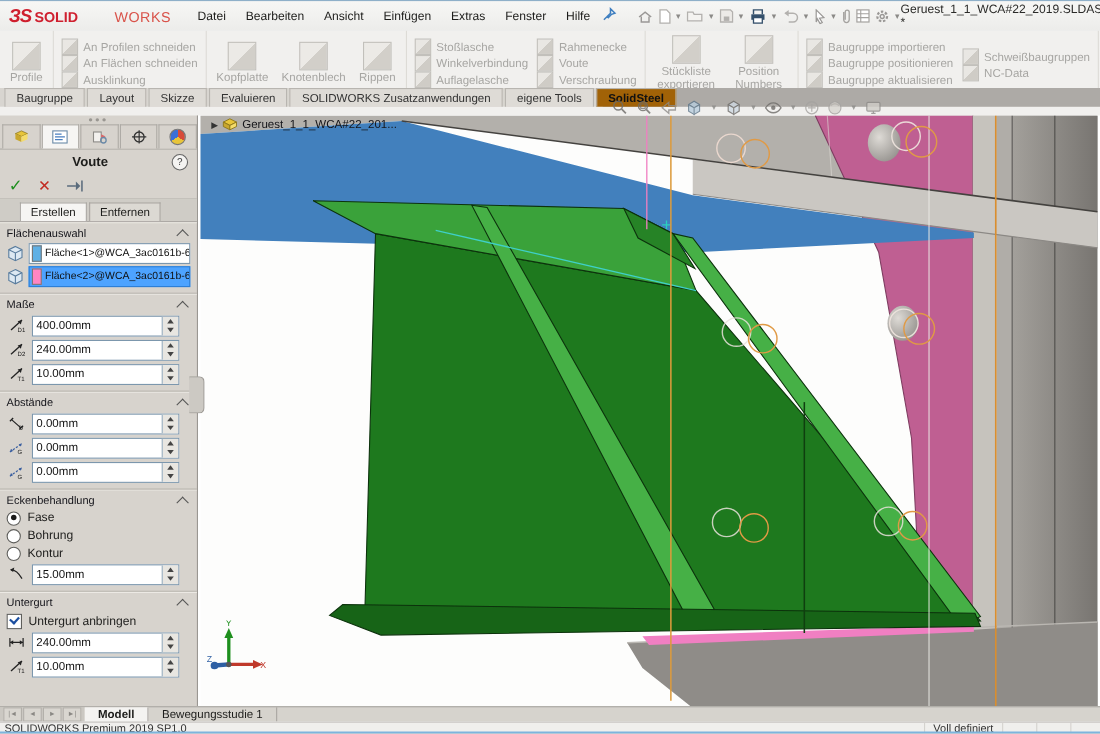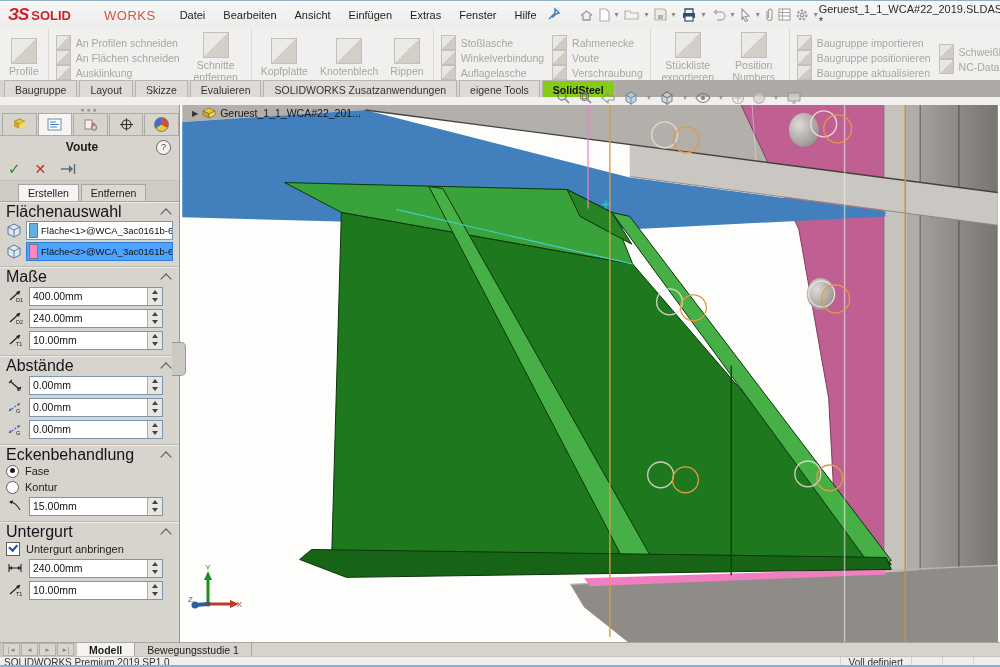--- a/index.html
+++ b/index.html
@@ -34,40 +34,40 @@
   .ric{width:13px;height:13px;border:1px solid #c2c0bb;background:linear-gradient(135deg,#e9e7e3 50%,#cfccc6 50%);flex:none;}
   .rbig{display:flex;flex-direction:column;align-items:center;justify-content:flex-start;gap:2px;
         font-size:10.5px;color:#a7a6a3;text-align:center;line-height:1.1;padding:2px 2px;}
   .bigic{width:24px;height:24px;border:1px solid #c2c0bb;background:linear-gradient(135deg,#eceae6 50%,#d2cfc9 50%);}
   
   #tabrow{left:0;top:80px;width:1000px;height:17px;background:#d8d5d0;}
   #tabrow .vpbg{position:absolute;left:548px;top:0;width:452px;height:17px;background:#adaaa6;}
   .ctabs{position:absolute;left:4px;top:0;display:flex;height:17px;}
   .ctab{padding:1px 10px 0 10px;font-size:10.5px;color:#333;background:#dedbd6;border:1px solid #b8b5b0;
         border-bottom:none;margin-right:2px;display:flex;align-items:center;}
-  .ctab.active{background:#84cc16;font-weight:bold;color:#111;}
+  .ctab.active{background:#a16207;font-weight:bold;color:#111;}
   
   #leftpanel{left:0;top:105px;width:180px;height:537px;background:#d7d3cd;border-right:1px solid #9a9792;box-sizing:border-box;}
   .grip{height:8px;display:flex;align-items:center;justify-content:center;color:#9a9792;font-size:7px;letter-spacing:2px;}
   .pmtabs{display:flex;height:22px;padding-left:2px;gap:1px;border-bottom:1px solid #aeaba6;}
   .pmtab{width:33px;display:flex;align-items:center;justify-content:center;background:#d7d3cd;
          border:1px solid #aeaba6;border-bottom:none;}
   .pmtab.active{background:#f6f5f3;}
   .pmhead{display:flex;align-items:center;height:22px;padding:0 8px;}
   .pmhead .t{flex:1;text-align:center;font-weight:bold;font-size:12px;}
   .helpc{width:13px;height:13px;border:1px solid #666;border-radius:50%;font-size:9px;line-height:12px;
          text-align:center;color:#444;background:#f4f3f1;}
   .pmactions{display:flex;align-items:center;gap:14px;height:22px;padding-left:8px;border-bottom:1px solid #c4c1bb;}
   .okmark{color:#1e8f1e;font-weight:bold;font-size:15px;}
   .xmark{color:#c22a21;font-weight:bold;font-size:14px;}
   .pmtabbar{display:flex;height:20px;align-items:flex-end;padding-left:18px;background:#cfccc6;border-bottom:1px solid #a9a6a1;}
   .pmtb{padding:2px 9px;font-size:10.5px;border:1px solid #a9a6a1;border-bottom:none;background:#dcd9d3;margin-right:2px;}
   .pmtb.active{background:#f6f5f3;}
   .sect{padding:2px 6px 4px 6px;border-bottom:1px solid #bdbab4;box-shadow:0 1px 0 #ece9e4 inset;}
-  .shead{display:flex;align-items:center;height:16px;font-size:16px;color:#14141a;}
+  .shead{display:flex;align-items:center;height:16px;font-size:10px;color:#14141a;}
   .shead .t{flex:1;}
   .chev{width:7px;height:7px;border-left:1.5px solid #555;border-top:1.5px solid #555;transform:rotate(45deg);margin-right:3px;margin-top:3px;}
   .selrow{display:flex;align-items:center;gap:4px;height:21px;}
   .selfield{flex:1;display:flex;align-items:center;gap:3px;border:1px solid #7c97ad;background:#fff;height:17px;padding:0 2px;overflow:hidden;}
   .selfield.hl{background:#4da3ff;border-color:#2d7fd6;}
   .swatch{width:7px;height:13px;border:1px solid #777;flex:none;}
   .selfield .lbl{font-size:9.5px;white-space:nowrap;color:#101010;}
   .frow{display:flex;align-items:center;gap:5px;height:22px;}
   .fic{width:18px;height:16px;flex:none;display:flex;align-items:center;justify-content:center;}
   .spinfield{flex:1;display:flex;height:17px;border:1px solid #7c97ad;background:#fff;max-width:132px;}
@@ -219,24 +219,20 @@
           </div>
         <div class="rrow">
             <span class="ric"></span>
             <span>An Flächen schneiden</span>
           </div>
         <div class="rrow">
             <span class="ric"></span>
             <span>Ausklinkung</span>
           </div>
       </div>
-      <div class="rbig" style="width:52px">
-        <span class="bigic"></span>
-        <span>Schnitte entfernen</span>
-      </div>
     </div>
     <div class="rgroup">
       <div class="rbig">
           <span class="bigic"></span>
           <span>Kopfplatte</span>
         </div>
       <div class="rbig">
           <span class="bigic"></span>
           <span>Knotenblech</span>
         </div>
@@ -673,20 +669,24 @@
       <div class="shead">
           <span class="t">Eckenbehandlung</span>
           <span class="chev"></span>
         </div>
       <label class="radio">
           <span class="rb checked"></span>
           <span>Fase</span>
         </label>
       <label class="radio">
           <span class="rb"></span>
+          <span>Bohrung</span>
+        </label>
+      <label class="radio">
+          <span class="rb"></span>
           <span>Kontur</span>
         </label>
       <div class="frow">
         <span class="fic">
             <svg width="16" height="14" viewBox="0 0 16 14">
               <path d="M13 11C9 4 6 3 3 3" stroke="#222" stroke-width="1.1" fill="none"></path>
               <path d="M2 3l4-2-1 4z" fill="#222"></path>
             </svg>
           </span>
         <div class="spinfield">

